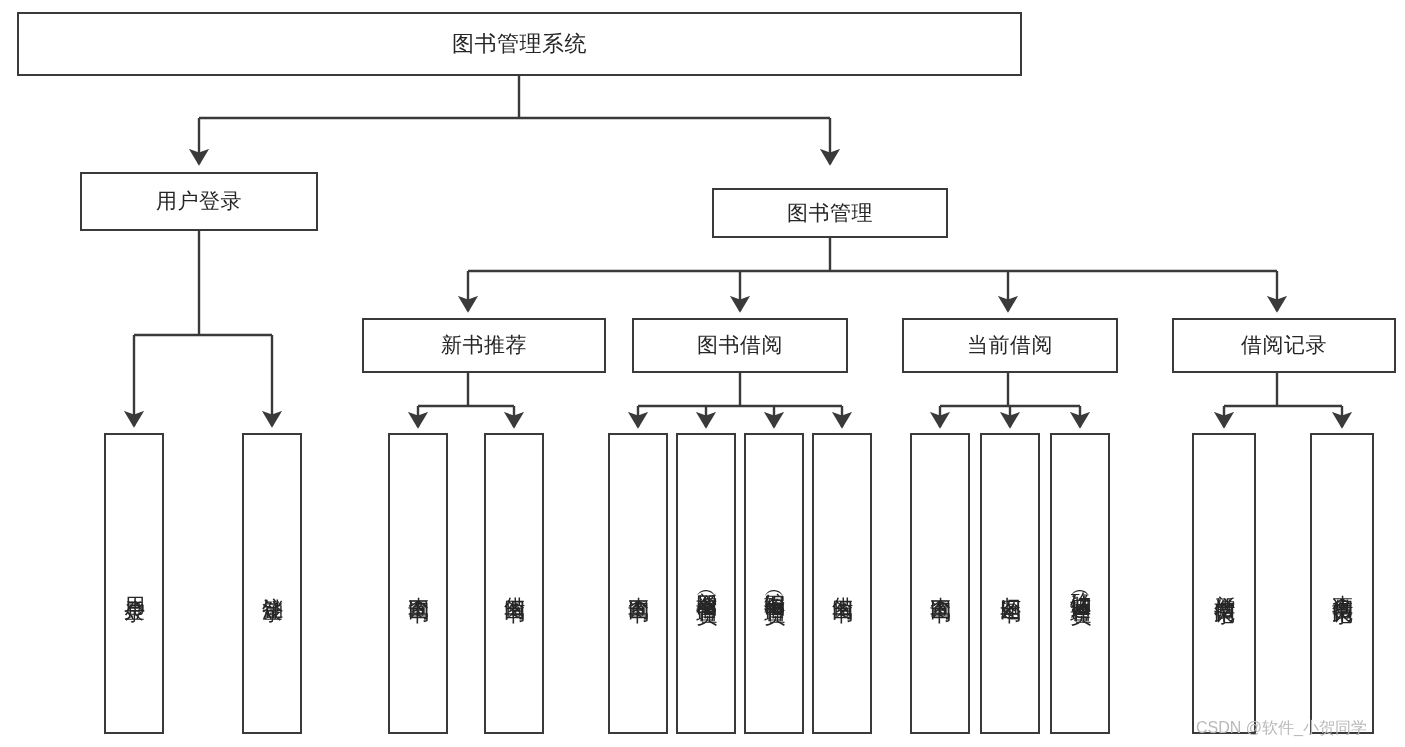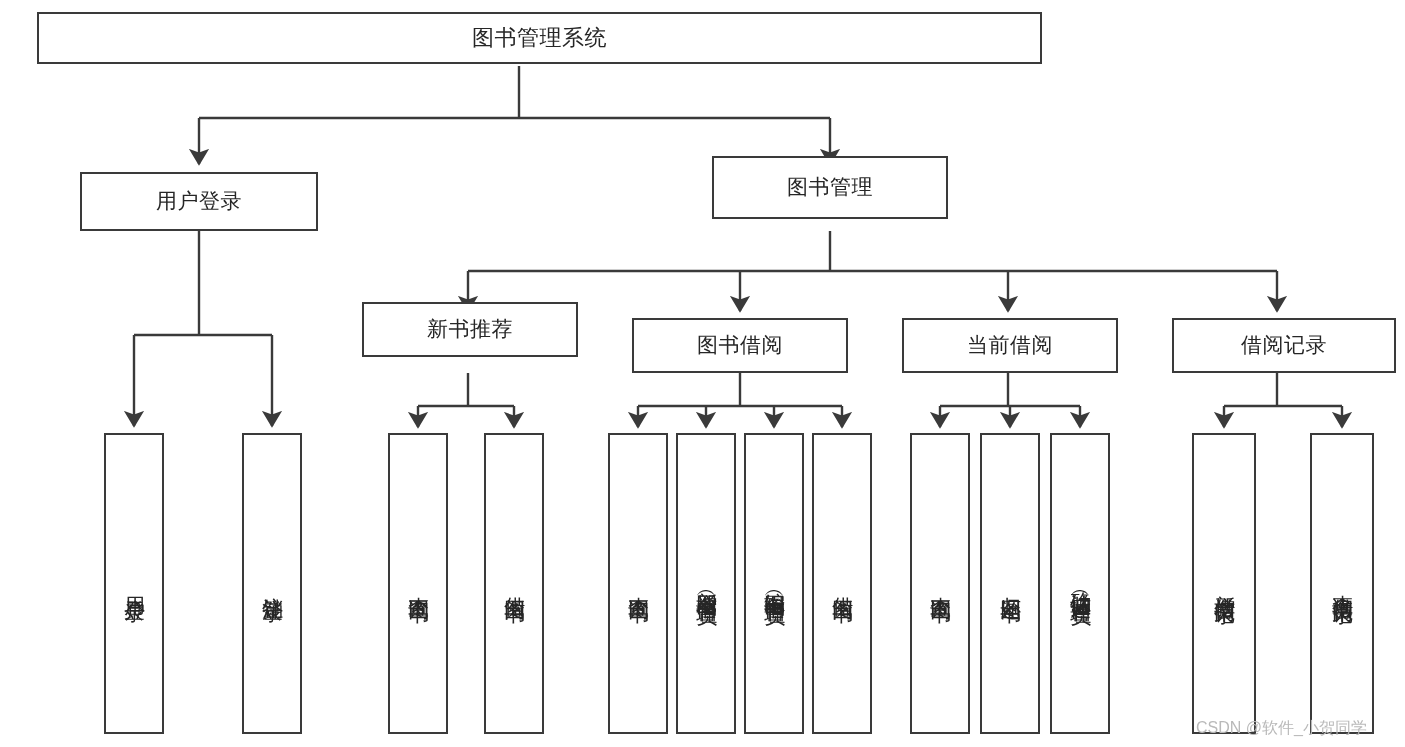--- a/index.html
+++ b/index.html
@@ -117,32 +117,32 @@
       <path d="M 1010 406 L 1010 427" marker-end="url(#arrow)"></path>
       <path d="M 1080 406 L 1080 427" marker-end="url(#arrow)"></path>
 
       <path d="M 1277 373 L 1277 406"></path>
       <path d="M 1224 406 L 1342 406"></path>
       <path d="M 1224 406 L 1224 427" marker-end="url(#arrow)"></path>
       <path d="M 1342 406 L 1342 427" marker-end="url(#arrow)"></path>
     </g>
   </svg>
 
-  <div class="node root horiz" style="left:17px; top:12px; width:1005px; height:52px;margin-left:20px;">
+  <div class="node root horiz" style="left:17px; top:12px; width:1005px; height:64px;">
     <span class="node-label">图书管理系统</span>
   </div>
 
   <div class="node horiz" style="left:80px; top:172px; width:238px; height:59px;">
     <span class="node-label">用户登录</span>
   </div>
-  <div class="node horiz" style="left:712px; top:156px; width:236px; height:63px;">
+  <div class="node horiz" style="left:712px; top:188px; width:236px; height:50px;">
     <span class="node-label">图书管理</span>
   </div>
 
-  <div class="node horiz" style="left:362px; top:302px; width:216px; height:55px;">
+  <div class="node horiz" style="left:362px; top:318px; width:244px; height:55px;">
     <span class="node-label">新书推荐</span>
   </div>
   <div class="node horiz" style="left:632px; top:318px; width:216px; height:55px;">
     <span class="node-label">图书借阅</span>
   </div>
   <div class="node horiz" style="left:902px; top:318px; width:216px; height:55px;">
     <span class="node-label">当前借阅</span>
   </div>
   <div class="node horiz" style="left:1172px; top:318px; width:224px; height:55px;">
     <span class="node-label">借阅记录</span>

